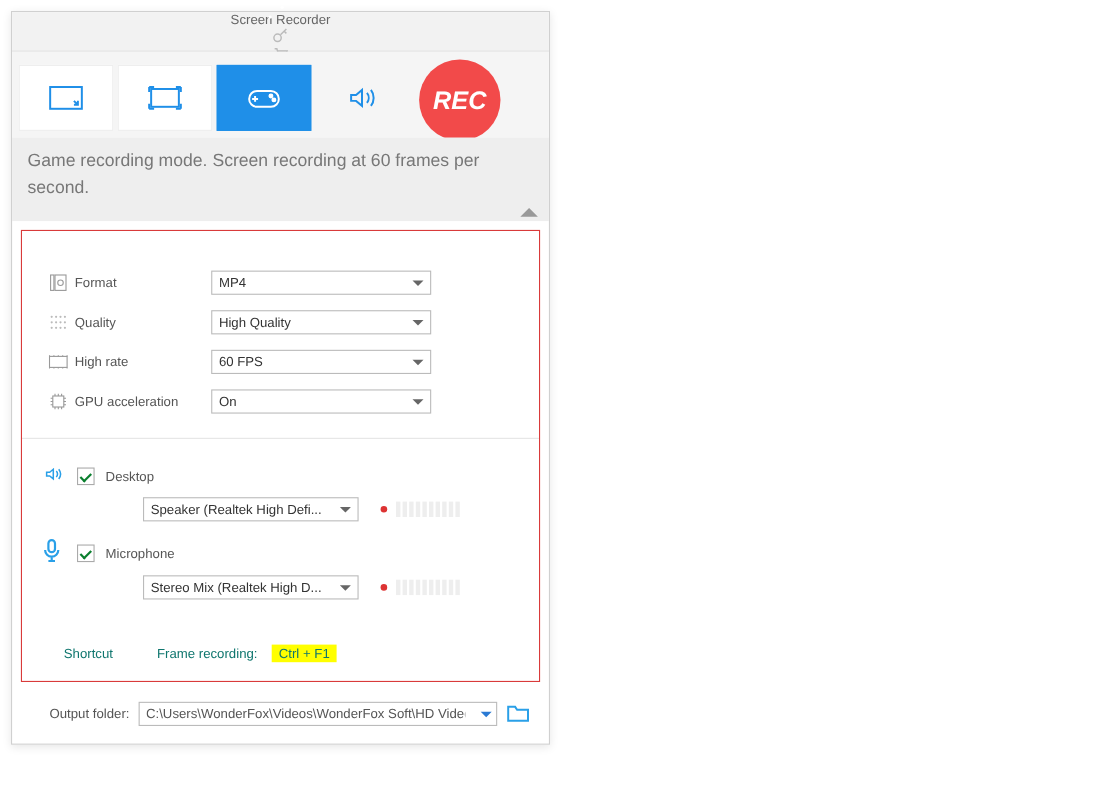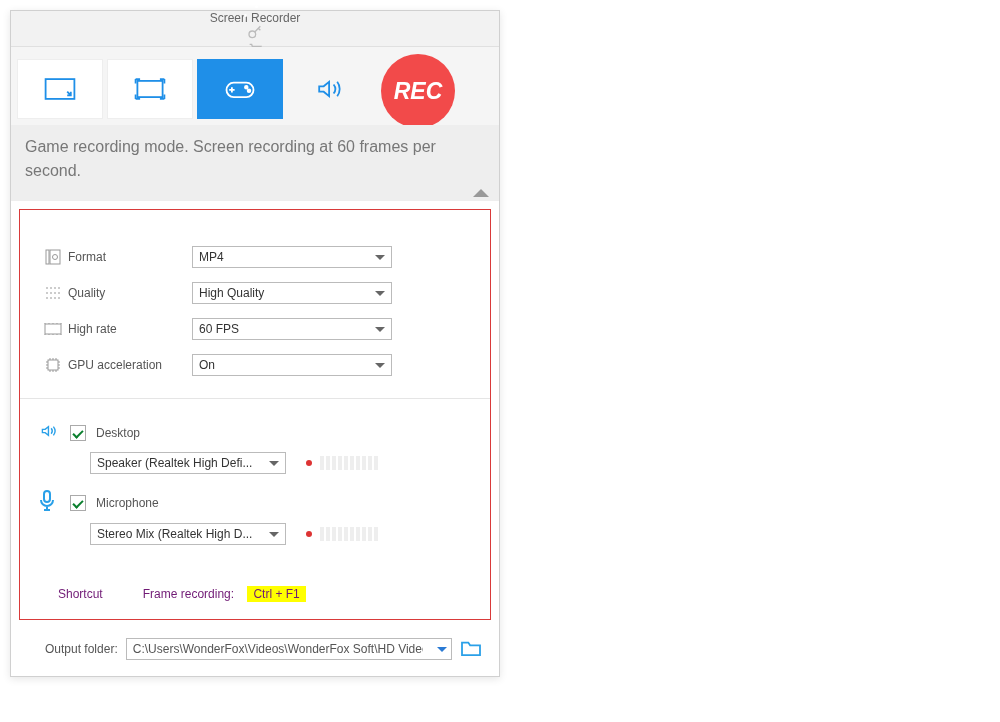--- a/index.html
+++ b/index.html
@@ -144,37 +144,37 @@
   .audio-header .chk {
     width: 16px; height: 16px; border: 1px solid #aaa; margin: 0 10px 0 4px;
     display: flex; align-items: center; justify-content: center;
   }
   .audio-header .chk::after {
     content: ""; width: 4px; height: 8px;
     border: solid #0a7f2e; border-width: 0 2px 2px 0;
     transform: rotate(45deg);
   }
   .audio-sub {
-    margin-left: 52px;
+    margin-left: 92px;
     display: flex; align-items: center; gap: 20px;
   }
   .select.sm { flex: 0 0 196px; }
   .level {
     display: flex; align-items: center; gap: 8px;
   }
   .level .dot { width: 6px; height: 6px; border-radius: 50%; background: #d33; }
   .level .bars { display: flex; gap: 2px; }
   .level .bars span { width: 4px; height: 14px; background: #eee; }
 
   .shortcut-row {
     display: flex; align-items: center;
     margin-top: 42px;
     gap: 40px;
     padding-left: 20px;
-    color: #701a75;
+    color: #0f766e;
   }
   .shortcut-key {
     background: #ffff00;
     padding: 1px 6px;
   }
 
   
   .footer {
     display: flex; align-items: center;
     padding: 10px 14px 16px 34px;

